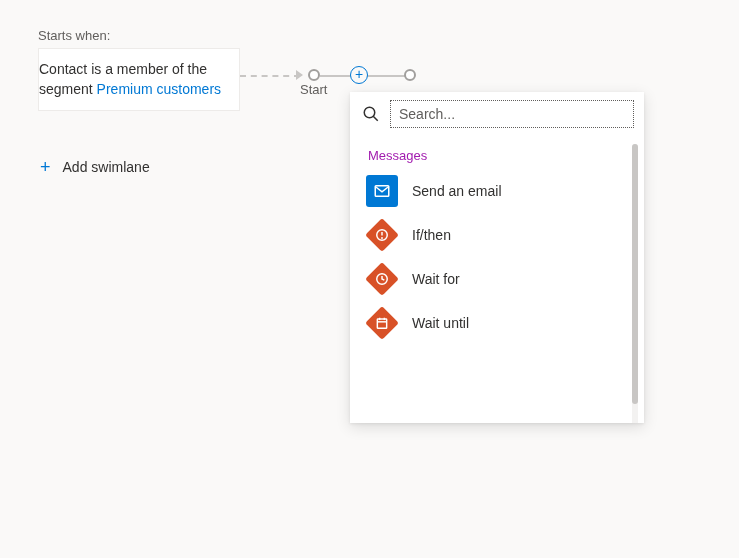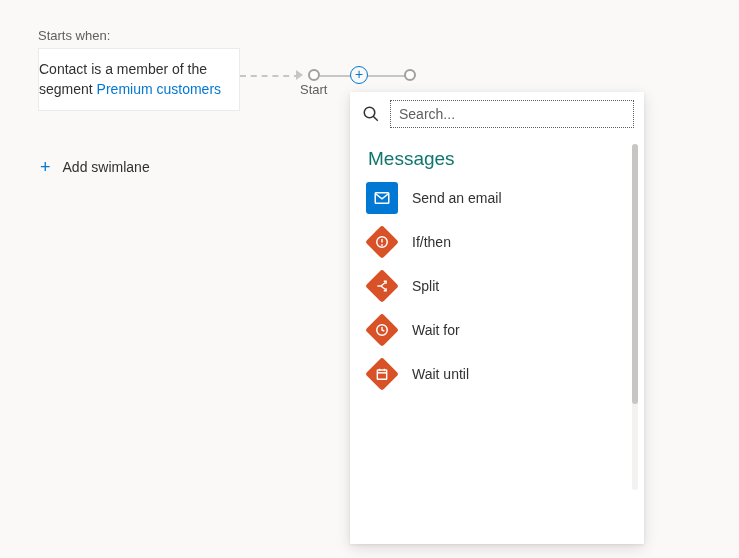--- a/index.html
+++ b/index.html
@@ -108,21 +108,21 @@
       width: 12px; height: 12px;
       border: 2px solid #a19f9d;
       border-radius: 50%;
       background: #fff;
     }
     .popup {
       position: absolute;
       top: 92px;
       left: 350px;
       width: 294px;
-      height: 452px;
+      height: 331px;
       background: #fff;
       box-shadow: 0 4px 14px rgba(0,0,0,0.12), 0 1px 3px rgba(0,0,0,0.08);
       display: flex;
       flex-direction: column;
     }
     .search-row {
       display: flex;
       align-items: center;
       padding: 8px 10px;
       gap: 8px;
@@ -158,22 +158,22 @@
       border-radius: 3px;
     }
     .scrollbar-thumb {
       width: 6px;
       height: 260px;
       background: #c8c6c4;
       border-radius: 3px;
     }
     .section-header {
       padding: 8px 33px 6px 18px;
-      font-size: 19px;
-      color: #0f766e;
+      font-size: 13px;
+      color: #a21caf;
     }
     .action-item {
       display: flex;
       align-items: center;
       gap: 14px;
       padding: 6px 16px;
       cursor: pointer;
     }
     .tile {
       width: 32px; height: 32px;
@@ -252,34 +252,20 @@
         <div class="diamond">
           <svg width="14" height="14" viewBox="0 0 24 24" fill="none" stroke="#fff" stroke-width="2.5">
             <circle cx="12" cy="12" r="9"></circle>
               <line x1="12" y1="7" x2="12" y2="13"></line>
               <circle cx="12" cy="17" r="0.5" fill="#fff"></circle>
           </svg>
         </div>
       </div>
       <span class="item-label">If/then</span>
     </div>
-    <div class="action-item">
-      <div class="diamond-wrap">
-        <div class="diamond">
-          <svg width="14" height="14" viewBox="0 0 24 24" fill="none" stroke="#fff" stroke-width="2.5">
-            <polyline points="4,12 10,12"></polyline>
-              <polyline points="10,12 18,6"></polyline>
-              <polyline points="10,12 18,18"></polyline>
-            <polyline points="15,4 19,4 19,8"></polyline>
-              <polyline points="15,20 19,20 19,16"></polyline>
-          </svg>
-        </div>
-      </div>
-      <span class="item-label">Split</span>
-    </div>
 
     <div class="action-item">
       <div class="diamond-wrap">
         <div class="diamond">
           <svg width="14" height="14" viewBox="0 0 24 24" fill="none" stroke="#fff" stroke-width="2.5">
             <circle cx="12" cy="12" r="9"></circle>
               <polyline points="12,7 12,12 16,14"></polyline>
           </svg>
         </div>
       </div>

